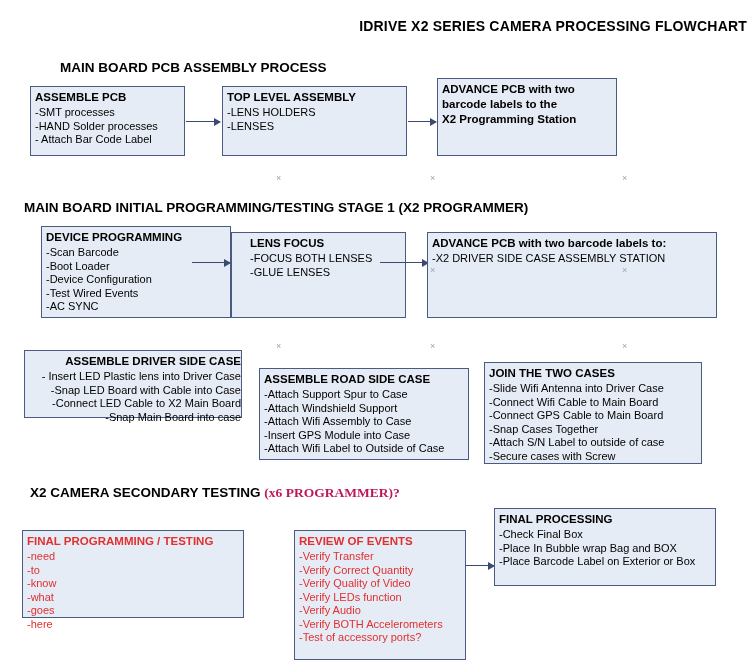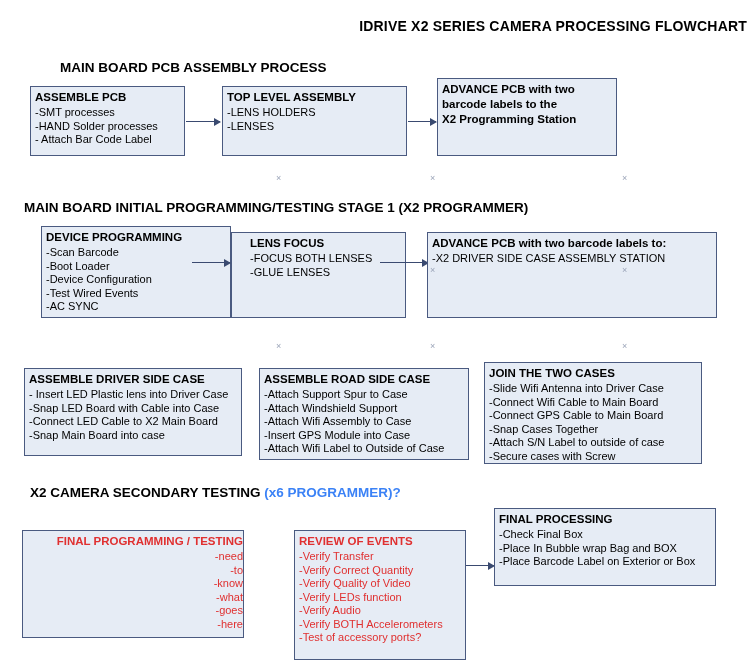--- a/index.html
+++ b/index.html
@@ -31,21 +31,22 @@
     letter-spacing: 0.2px;
   }
   .section-head {
     position: absolute;
     font-size: 13.5px;
     font-weight: bold;
     color: #000000;
     white-space: nowrap;
   }
   .section-head .accent {
-    color: #3b82f6;
+    color: #be185d;
+    font-family: Liberation Serif, serif;
   }
   .box {
     position: absolute;
     border: 1px solid #4a5a80;
     background: #e6ecf5;
     box-sizing: border-box;
   }
   .box .hdr {
     font-size: 11.5px;
     font-weight: bold;
@@ -170,21 +171,21 @@
   </div>
 
   <div class="tick" style="left:276px; top:266px;">×</div>
   <div class="tick" style="left:430px; top:266px;">×</div>
   <div class="tick" style="left:622px; top:266px;">×</div>
   <div class="tick" style="left:276px; top:342px;">×</div>
   <div class="tick" style="left:430px; top:342px;">×</div>
   <div class="tick" style="left:622px; top:342px;">×</div>
 
 
-  <div class="box" style="left:24px; top:368px; width:218px; height:88px;">
+  <div class="box" style="left:24px; top:350px; width:218px; height:68px;text-align:right;">
     <div class="hdr">ASSEMBLE DRIVER SIDE CASE</div>
     <ul>
       <li>- Insert LED Plastic lens into Driver Case</li>
       <li>-Snap LED Board with Cable into Case</li>
       <li>-Connect LED Cable to X2 Main Board</li>
       <li>-Snap Main Board into case</li>
     </ul>
   </div>
 
   <div class="box" style="left:259px; top:368px; width:210px; height:92px;">
@@ -207,21 +208,21 @@
       <li>-Snap Cases Together</li>
       <li>-Attach S/N Label to outside of case</li>
       <li>-Secure cases with Screw</li>
     </ul>
   </div>
 
   <div class="section-head" style="left:30px; top:485px;">
     <span>X2 CAMERA SECONDARY TESTING </span><span class="accent">(x6 PROGRAMMER)?</span>
   </div>
 
-  <div class="box" style="left:22px; top:530px; width:222px; height:108px;text-align:right;">
+  <div class="box" style="left:22px; top:530px; width:222px; height:88px;">
     <div class="hdr red">FINAL PROGRAMMING / TESTING</div>
     <ul>
       <li class="red">-need</li>
       <li class="red">-to</li>
       <li class="red">-know</li>
       <li class="red">-what</li>
       <li class="red">-goes</li>
       <li class="red">-here</li>
     </ul>
   </div>

